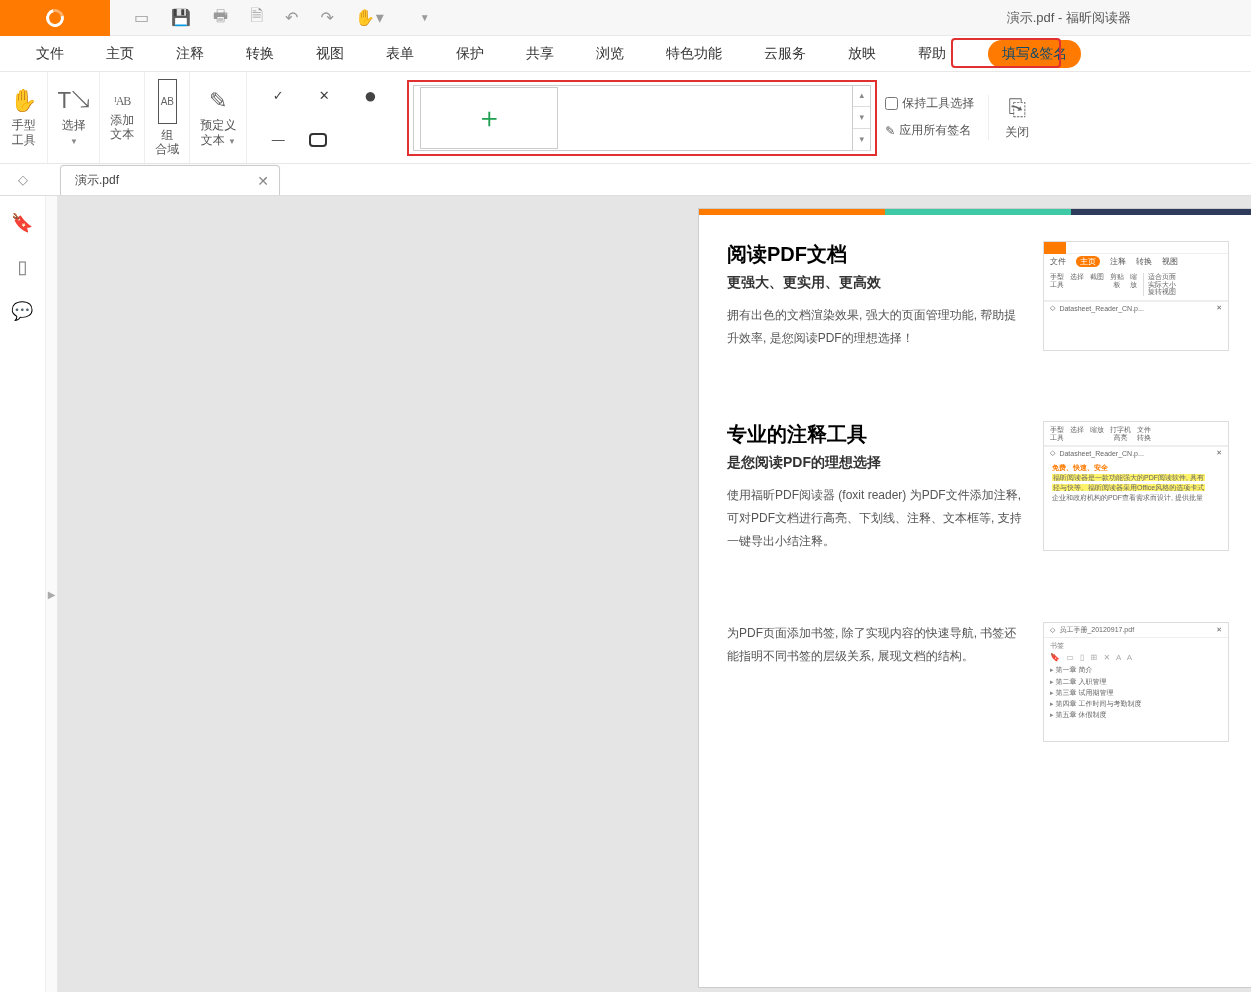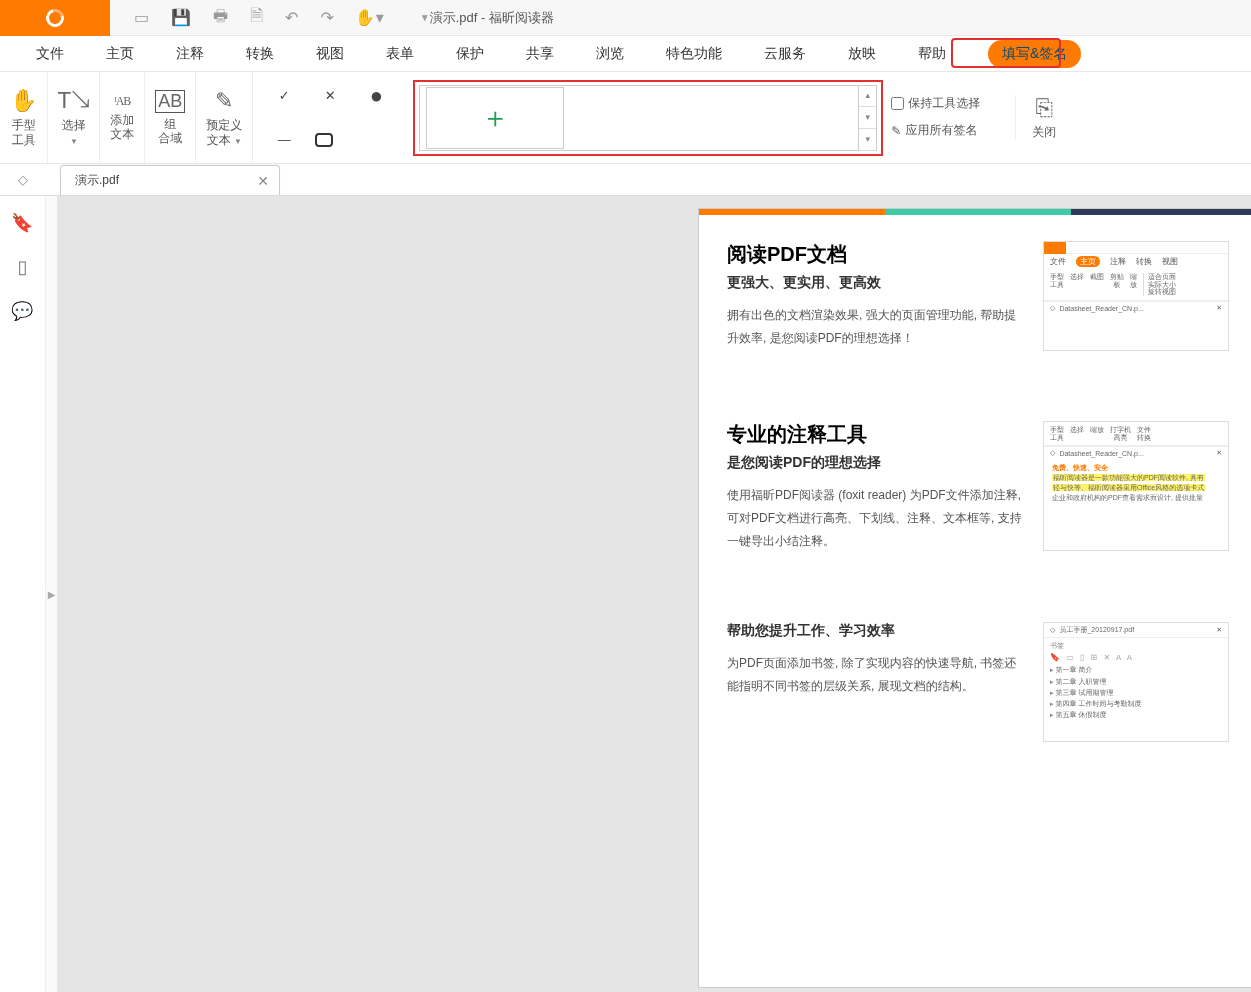--- a/index.html
+++ b/index.html
@@ -5,21 +5,21 @@
 * { margin: 0; padding: 0; box-sizing: border-box; font-family: "Microsoft YaHei", sans-serif; }
 body { width: 1251px; height: 992px; background: #fff; overflow: hidden; font-size: 13px; color: #333; }
 
 
 .titlebar { height: 36px; background: #f7f7f7; display: flex; align-items: center; border-bottom: 1px solid #e8e8e8; }
 .logo-square { width: 110px; height: 36px; background: #ff7a00; display: flex; align-items: center; justify-content: center; }
 .logo-circle { width: 18px; height: 18px; border: 3px solid #fff; border-radius: 50%; border-top-color: rgba(255,255,255,.4); transform: rotate(30deg);}
 .qat { display: flex; align-items: center; gap: 22px; padding-left: 24px; }
 .qat-icon { color: #9a9a9a; font-size: 16px; }
 .qat-drop { color:#9a9a9a; font-size:10px; margin-left:14px;}
-.title-text { flex: 1; text-align: left; color: #555; font-size: 13px; padding-right: 120px;}
+.title-text { flex: 1; text-align: right; color: #555; font-size: 13px; padding-right: 120px;}
 
 
 .menubar { height: 36px; display: flex; align-items: center; padding-left: 36px; gap: 42px; border-bottom: 1px solid #e8e8e8; position: relative;}
 .menu-item { color: #333; font-size: 14px; cursor: pointer; }
 .menu-item.active { background: #ff7a00; color: #0c4a6e; padding: 5px 14px; border-radius: 14px; }
 .menu-highlight { position:absolute; right:190px; top:2px; width:110px; height:30px; border:2px solid #e03030; border-radius:4px; pointer-events:none;}
 
 
 .ribbon { height: 92px; display: flex; align-items: center; border-bottom: 1px solid #e8e8e8; position: relative;}
 .ribbon-group { display: flex; flex-direction: column; align-items: center; justify-content: center; height: 100%; padding: 0 10px; border-right: 1px solid #eee; }
@@ -27,21 +27,21 @@
 .rg-label { font-size: 12px; color: #555; text-align: center; line-height: 1.2; }
 .rg-drop { font-size: 8px; color: #888; }
 .ribbon-row { display: flex; align-items: center; gap: 16px; padding: 0 8px;}
 .shape-icon { width: 30px; height: 30px; display: flex; align-items: center; justify-content: center; color: #444;}
 .sign-gallery { width: 470px; height: 76px; border: 2px solid #e03030; margin-left: 6px; display: flex; align-items: center; position: relative;}
 .sign-gallery-inner { flex:1; height: 66px; margin: 0 4px; border: 1px solid #ccc; display:flex; align-items:center; }
 .sign-thumb { width: 138px; height: 62px; margin-left: 6px; border: 1px solid #ccc; background: #fff; display:flex; align-items:center; justify-content:center;}
 .sign-plus { color: #1fa050; font-size: 28px; font-weight: 300; }
 .gallery-arrows { width: 18px; height: 66px; display:flex; flex-direction:column; border-left:1px solid #ccc;}
 .gallery-arrows span { flex:1; display:flex; align-items:center; justify-content:center; font-size:9px; color:#888; border-bottom:1px solid #ddd;}
-.ribbon-right { display:flex; gap:21px; padding-left:8px;}
+.ribbon-right { display:flex; gap:0; padding-left:8px;}
 .opt-row { display:flex; align-items:center; gap:4px; font-size:12px; color:#555; }
 .close-group { border-left:1px solid #eee; height:100%; display:flex; flex-direction:column; align-items:center; justify-content:center; padding:0 16px; margin-left:14px;}
 
 
 .tabstrip { height: 32px; border-bottom: 1px solid #ddd; display: flex; align-items: flex-end; }
 .side-quick { width: 46px; display:flex; align-items:center; justify-content:center; color:#888; height:100%;}
 .doc-tab { height: 30px; min-width: 220px; border: 1px solid #ccc; border-bottom: none; border-radius: 4px 4px 0 0; background: #fff; display: flex; align-items: center; padding: 0 10px 0 14px; font-size: 12px; color: #444; margin-left:14px; position:relative; box-shadow: 0 -1px 2px rgba(0,0,0,.04);}
 .doc-tab .x { margin-left:auto; color:#888; font-size:14px;}
 
 
@@ -122,21 +122,21 @@
   <div class="ribbon-group">
     <div class="rg-icon">Ꭲ↘</div>
     <div class="rg-label"><span>选择</span><br><span class="rg-drop">▼</span></div>
   </div>
   <div class="ribbon-group">
     <div class="rg-icon" style="font-size:12px; font-family:serif; letter-spacing:-1px;">ᴵAB</div>
     <div class="rg-label" style="white-space:pre;">添加
 文本</div>
   </div>
   <div class="ribbon-group">
-    <div class="rg-icon" style="font-size:18px; border:1px solid #555; padding:0 2px;">AB</div>
+    <div class="rg-icon" style="font-size:10px; border:1px solid #555; padding:16px 2px;">AB</div>
     <div class="rg-label" style="white-space:pre;">组
 合域</div>
   </div>
   <div class="ribbon-group">
     <div class="rg-icon">✎</div>
     <div class="rg-label"><span style="white-space:pre;">预定义
 文本</span> <span class="rg-drop">▼</span></div>
   </div>
   <div style="display:flex; flex-direction:column; gap:14px; padding:0 8px;">
     <div class="ribbon-row">
@@ -269,21 +269,20 @@
             <div class="hl-title">免费、快速、安全</div>
             <div><span class="hl-line">福昕阅读器是一款功能强大的PDF阅读软件, 具有</span></div>
             <div><span class="hl-line">轻与快等。福昕阅读器采用Office风格的选项卡式</span></div>
             <div><span>企业和政府机构的PDF查看需求而设计, 提供批量</span></div>
           </div>
         </div>
       </div>
 
       <div class="section" style="margin-top:44px;">
         <div class="section-text">
-          <div class="sec-sub">帮助您提升工作、学习效率</div>
           <div class="sec-body">为PDF页面添加书签, 除了实现内容的快速导航, 书签还能指明不同书签的层级关系, 展现文档的结构。</div>
         </div>
         <div class="mini-shot" style="height:120px;">
           <div class="ms-tab" style="border-top:none; border-bottom:1px solid #eee;">
               <span>◇</span>
               <span>员工手册_20120917.pdf</span>
               <span class="x">✕</span>
             </div>
           <div class="ms-bm">
             <div style="color:#888;">书签</div>

